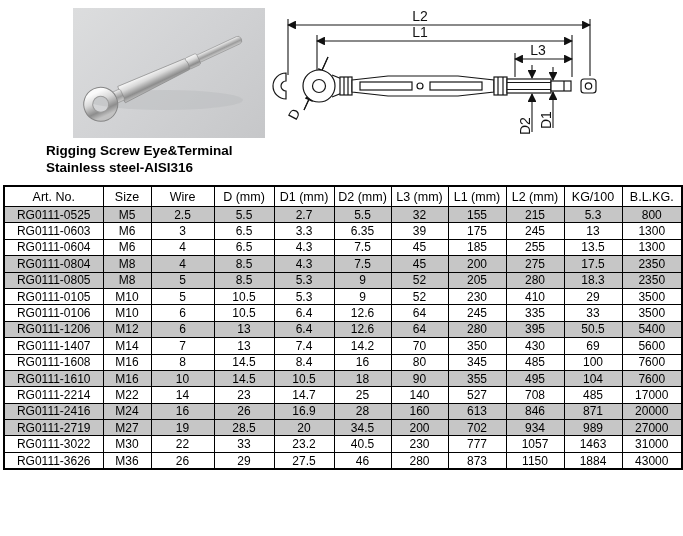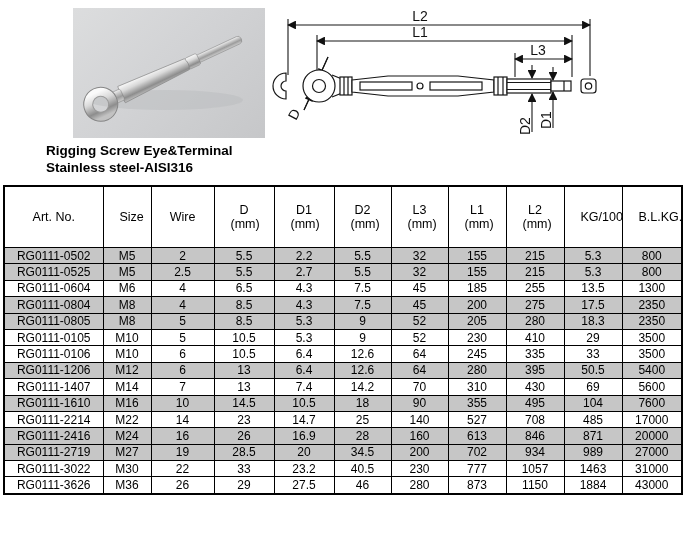--- a/index.html
+++ b/index.html
@@ -17,21 +17,21 @@
 
   
   .titleblock{position:absolute;left:6px;top:142px;line-height:17px;
               font-size:13.5px;font-weight:bold;margin-left:40px;}
 
   
   table.spec{position:absolute;left:3px;top:185px;width:678px;
              border-collapse:collapse;table-layout:fixed;
              font-size:12px;border:2px solid #000;}
   table.spec th{border:1px solid #000;font-weight:normal;height:19px;
-                padding:16px;text-align:center;background:#fff;font-size:12.5px;}
+                padding:0;text-align:center;background:#fff;font-size:12.5px;}
   table.spec td{border:1px solid #000;height:15.4px;padding:0;text-align:center;
                 white-space:nowrap;overflow:hidden;}
   table.spec tr.shade td{background:#c6c6c6;}
 </style>
 </head>
 <body>
 
 <div id="page">
 
   <div class="photo">
@@ -154,46 +154,46 @@
         <th>D2 (mm)</th>
         <th>L3 (mm)</th>
         <th>L1 (mm)</th>
         <th>L2 (mm)</th>
         <th>KG/100</th>
         <th>B.L.KG.</th>
       </tr>
     </thead>
     <tbody>
         <tr class="shade">
-          <td>RG0111-0502</td>
-          <td>M5</td>
-          <td>2</td>
-          <td>5.5</td>
-          <td>2.2</td>
-          <td>5.5</td>
-          <td>32</td>
-          <td>155</td>
-          <td>215</td>
-          <td>5.3</td>
-          <td>800</td>
-        </tr>
-        <tr class="shade">
           <td>RG0111-0525</td>
           <td>M5</td>
           <td>2.5</td>
           <td>5.5</td>
           <td>2.7</td>
           <td>5.5</td>
           <td>32</td>
           <td>155</td>
           <td>215</td>
           <td>5.3</td>
           <td>800</td>
         </tr>
         <tr>
+          <td>RG0111-0603</td>
+          <td>M6</td>
+          <td>3</td>
+          <td>6.5</td>
+          <td>3.3</td>
+          <td>6.35</td>
+          <td>39</td>
+          <td>175</td>
+          <td>245</td>
+          <td>13</td>
+          <td>1300</td>
+        </tr>
+        <tr>
           <td>RG0111-0604</td>
           <td>M6</td>
           <td>4</td>
           <td>6.5</td>
           <td>4.3</td>
           <td>7.5</td>
           <td>45</td>
           <td>185</td>
           <td>255</td>
           <td>13.5</td>
@@ -265,24 +265,37 @@
           <td>5400</td>
         </tr>
         <tr>
           <td>RG0111-1407</td>
           <td>M14</td>
           <td>7</td>
           <td>13</td>
           <td>7.4</td>
           <td>14.2</td>
           <td>70</td>
-          <td>310</td>
+          <td>350</td>
           <td>430</td>
           <td>69</td>
           <td>5600</td>
+        </tr>
+        <tr>
+          <td>RG0111-1608</td>
+          <td>M16</td>
+          <td>8</td>
+          <td>14.5</td>
+          <td>8.4</td>
+          <td>16</td>
+          <td>80</td>
+          <td>345</td>
+          <td>485</td>
+          <td>100</td>
+          <td>7600</td>
         </tr>
         <tr class="shade">
           <td>RG0111-1610</td>
           <td>M16</td>
           <td>10</td>
           <td>14.5</td>
           <td>10.5</td>
           <td>18</td>
           <td>90</td>
           <td>355</td>

